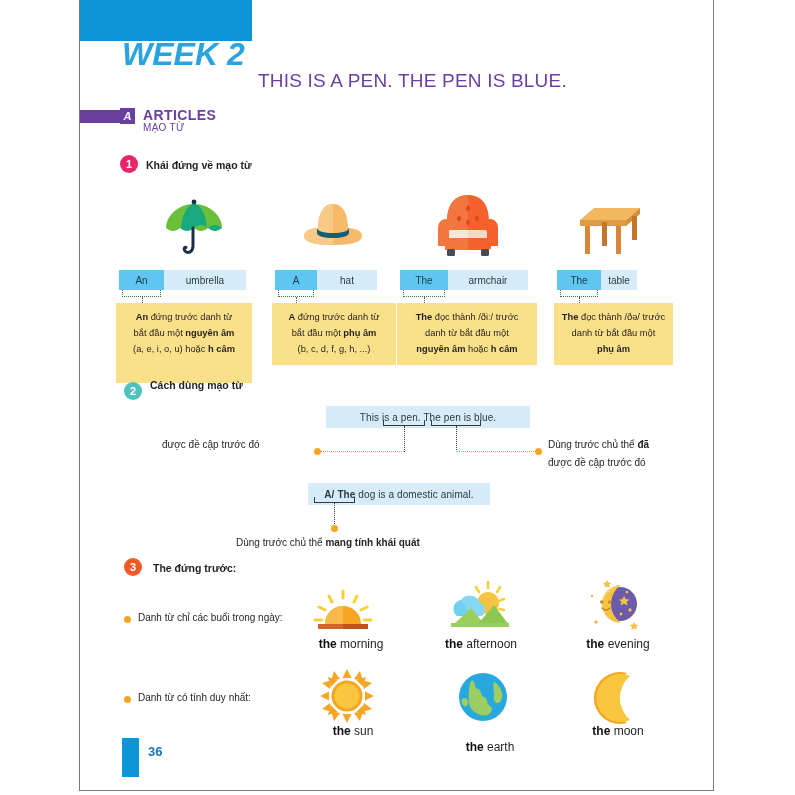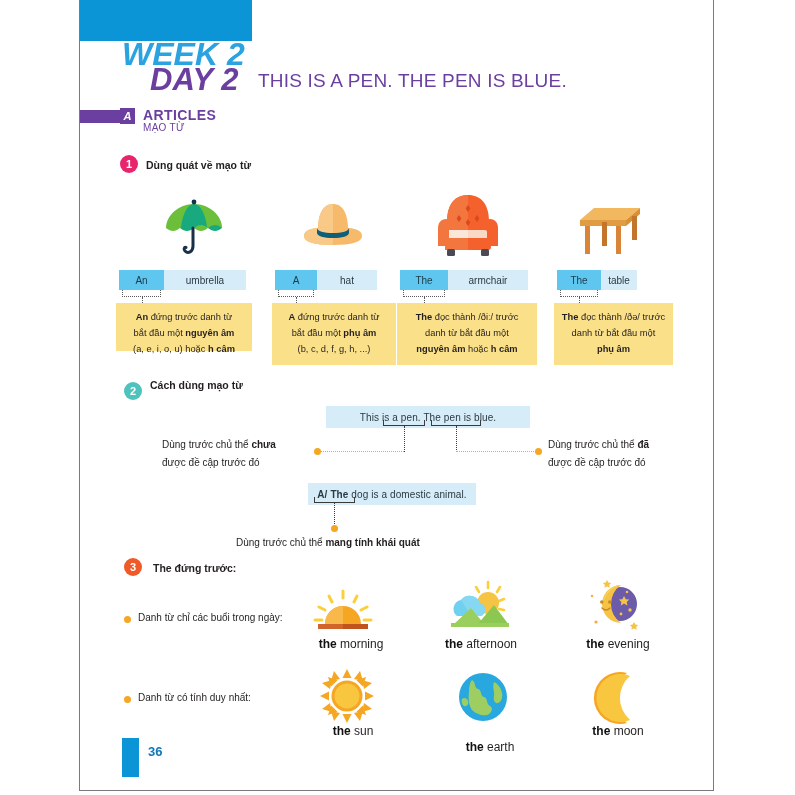--- a/index.html
+++ b/index.html
@@ -158,37 +158,36 @@
   svg { display: block; overflow: visible; }
   .ill { position: absolute; }
 </style>
 </head>
 <body>
 
 <div id="page">
 
   <div class="hdr-blue"></div>
   <div class="week">WEEK 2</div>
-  <div class="day">DAY 2</div>
   <div class="lesson-title">THIS IS A PEN. THE PEN IS BLUE.</div>
 
   <div class="purple-bar"></div>
   <div class="letter-a">A</div>
   <div class="sec-en">ARTICLES</div>
   <div class="sec-vi">MẠO TỪ</div>
 
   <div class="num-circle" style="left:40px; top:155px; background:#e8246c;">1</div>
-  <div class="num-label" style="left:66px; top:159px;">Dùng quát về mạo từ</div>
+  <div class="num-label" style="left:66px; top:159px;">Khái đứng về mạo từ</div>
 
   <div id="cards-layer">
       <div class="wordbox wb-art" style="left: 39px; top: 270px; width: 45px;">An</div>
       <div class="wordbox wb-noun" style="left: 84px; top: 270px; width: 82px;">umbrella</div>
       <div class="brace" style="left: 42px; top: 290px; width: 39px;"></div>
       <div class="brace-stem" style="left: 61.5px; top: 297px; height: 6px;"></div>
-      <div class="ybox" style="left: 36px; top: 303px; width: 136px; height: 48px;">
+      <div class="ybox" style="left: 36px; top: 303px; width: 136px; height: 80px;">
         <div><b>An</b><span> đứng trước danh từ</span></div>
         <div><span>bắt đầu một </span><b>nguyên âm</b></div>
         <div><span>(a, e, i, o, u) hoặc </span><b>h câm</b></div>
       </div>
       <div class="wordbox wb-art" style="left: 195px; top: 270px; width: 42px;">A</div>
       <div class="wordbox wb-noun" style="left: 237px; top: 270px; width: 60px;">hat</div>
       <div class="brace" style="left: 198px; top: 290px; width: 36px;"></div>
       <div class="brace-stem" style="left: 216px; top: 297px; height: 6px;"></div>
       <div class="ybox" style="left: 192px; top: 303px; width: 124px; height: 62px;">
         <div><b>A</b><span> đứng trước danh từ</span></div>
@@ -229,29 +228,28 @@
 
   <div class="vdots" style="left:324px; top:426px; height:26px;"></div>
   <div class="vdots" style="left:376px; top:426px; height:26px;"></div>
 
   <div class="hdots" style="left:238px; top:451px; width:86px;"></div>
   <div class="hdots" style="left:376px; top:451px; width:82px;"></div>
   <div class="odot" style="left:234px; top:448px;"></div>
   <div class="odot" style="left:455px; top:448px;"></div>
 
   <div class="side-note" style="left:82px; top:436px; width:150px; text-align:left;" id="note-left">
-      <div><span>Dùng trước chủ thể </span><b>chưa</b></div>
       <div><span>được đề cập trước đó</span></div>
     </div>
   <div class="side-note" style="left:468px; top:436px; width:160px; text-align:left;" id="note-right">
       <div><span>Dùng trước chủ thể </span><b>đã</b></div>
       <div><span>được đề cập trước đó</span></div>
     </div>
 
-  <div class="sent-box" style="left:228px; top:483px; width:168px; height:22px;">
+  <div class="sent-box" style="left:228px; top:483px; width:182px; height:22px;">
     <div class="sent-inner">
       <b>A/ The</b><span> dog is a domestic animal.</span>
     </div>
   </div>
   <div class="underbrace" style="left:234px; top:497px; width:41px;"></div>
   <div class="vdots" style="left:254px; top:503px; height:23px;"></div>
   <div class="odot" style="left:251px; top:525px;"></div>
   <div class="side-note" style="left:156px; top:534px; width:300px; text-align:left;" id="note-bottom">
       <div><span>Dùng trước chủ thể </span><b>mang tính khái quát</b></div>
     </div>

